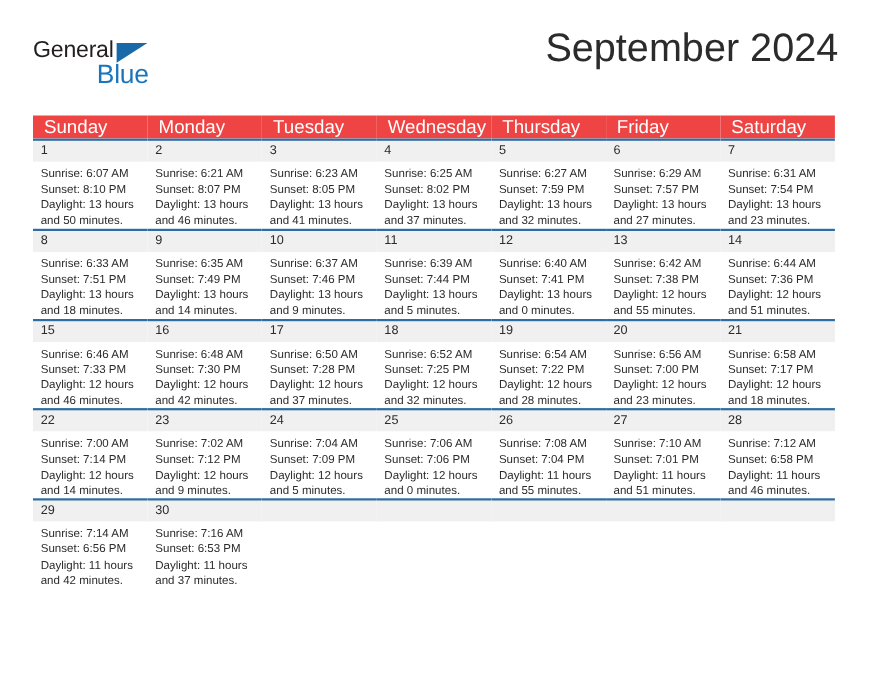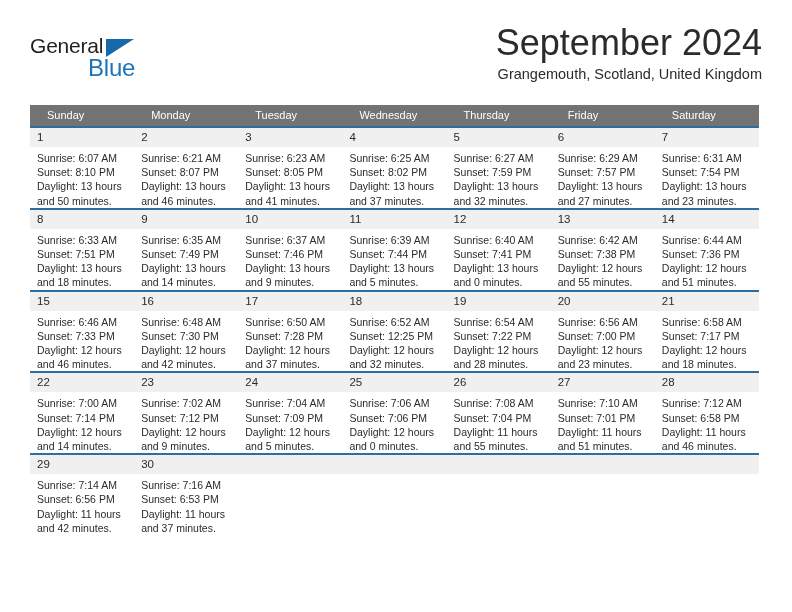--- a/index.html
+++ b/index.html
@@ -93,26 +93,26 @@
     width: 729px;
   }
   table.cal {
     border-collapse: collapse;
     table-layout: fixed;
     width: 729px;
   }
   table.cal col { width: 104.14px; }
 
   thead th {
-    background: #737373;
+    background: #ef4444;
     color: #ffffff;
-    font-size: 11px;
+    font-size: 17px;
     font-weight: normal;
     text-align: left;
-    padding: 4px 0 4px 17px;
+    padding: 4px 0 4px 10px;
     height: 13px;
     border: none;
     line-height: 13px;
   }
 
   td.daycell {
     vertical-align: top;
     padding: 0;
     border: none;
     height: 76px;
@@ -146,21 +146,20 @@
   <div class="header">
 
     <div class="logo">
       <span class="logo-general">General</span>
       <span class="logo-tri"></span>
       <span class="logo-blue">Blue</span>
     </div>
 
     <div class="title-block">
       <div class="month-title">September 2024</div>
-      <div class="location">Grangemouth, Scotland, United Kingdom</div>
     </div>
 
   </div>
 
   <div class="calendar">
     <table class="cal">
       <colgroup>
         <col>
           <col>
           <col>
@@ -339,21 +338,21 @@
               <div>Sunrise: 6:50 AM</div>
               <div>Sunset: 7:28 PM</div>
               <div>Daylight: 12 hours</div>
               <div>and 37 minutes.</div>
             </div>
           </td>
           <td class="daycell">
             <div class="daynum-band">18</div>
             <div class="cell-body">
               <div>Sunrise: 6:52 AM</div>
-              <div>Sunset: 12:25 PM</div>
+              <div>Sunset: 7:25 PM</div>
               <div>Daylight: 12 hours</div>
               <div>and 32 minutes.</div>
             </div>
           </td>
           <td class="daycell">
             <div class="daynum-band">19</div>
             <div class="cell-body">
               <div>Sunrise: 6:54 AM</div>
               <div>Sunset: 7:22 PM</div>
               <div>Daylight: 12 hours</div>

